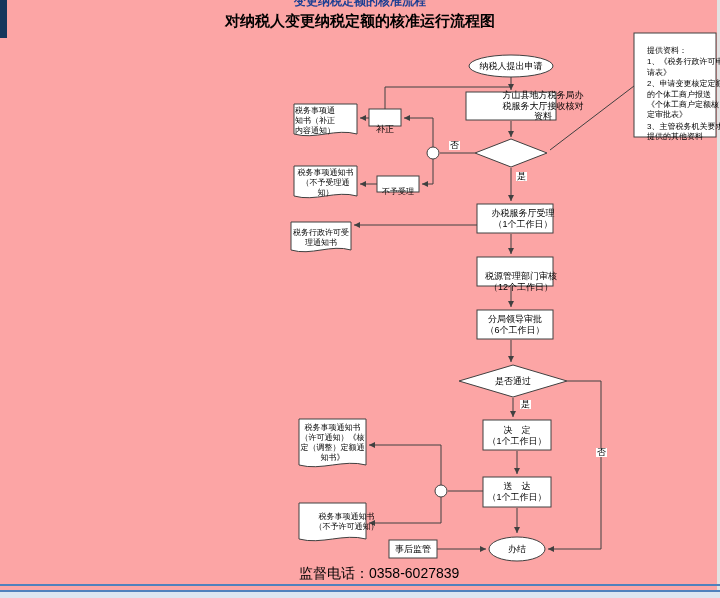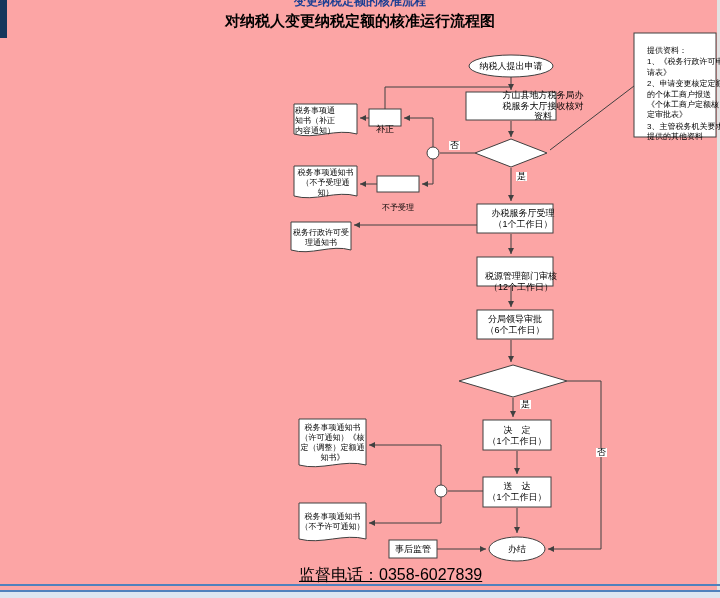--- a/index.html
+++ b/index.html
@@ -9,21 +9,21 @@
        text-align:center;font-size:9px;line-height:1.2;pointer-events:none;}
   .doc-txt{font-size:8px;line-height:1.25;}
   .lbl{position:absolute;font-size:9px;background:#fff;padding:0 1px;line-height:1;}
   #clipped-header{position:absolute;top:-7px;left:0;width:720px;text-align:center;
       font-weight:bold;font-size:12px;color:#1c3f94;}
   #main-title{position:absolute;top:12px;left:0;width:720px;text-align:center;
       font-weight:bold;font-size:15px;color:#000;}
   #note-box{position:absolute;left:635px;top:34px;width:79px;height:101px;
       font-size:8px;line-height:1.3;text-align:left;padding:12px;overflow:hidden;}
   #note-box .note-line{margin-bottom:1px;}
-  #phone{position:absolute;left:299px;top:565px;font-size:16px;text-decoration:underline;}
+  #phone{position:absolute;left:299px;top:565px;font-size:14px;}
   #corner-block{position:absolute;left:0;top:0;width:7px;height:38px;background:#16365c;}
   .bbar{position:absolute;left:0;width:720px;background:#4f81bd;}
   #bbar1{top:584px;height:2px;}
   #bbar2{top:590px;height:2px;}
   #bstrip{position:absolute;left:0;top:592px;width:720px;height:6px;background:#dce6f1;}
   #right-edge{position:absolute;right:0;top:0;width:3px;height:598px;background:#e3e3e3;}
   svg{position:absolute;left:0;top:0;}
 </style>
 </head>
 <body>
@@ -101,49 +101,50 @@
 
       <circle cx="433" cy="153" r="6"></circle>
       <circle cx="441" cy="491" r="6"></circle>
     </g>
   </svg>
 
   <div class="txt" style="left:469px;top:56px;width:84px;height:20px;">纳税人提出申请</div>
   <div class="txt" style="left:467px;top:93px;width:88px;height:26px;padding-left:32px;">方山县地方税务局办税服务大厅接收核对资料</div>
   <div class="txt" style="left:369px;top:121px;width:32px;height:17px;">补正</div>
   <div class="txt doc-txt" style="left:295px;top:105px;width:40px;height:32px;">税务事项通知书（补正内容通知）</div>
-  <div class="txt doc-txt" style="left:377px;top:176px;width:42px;height:32px;margin-top:16px;">不予受理</div>
+  <div class="txt doc-txt" style="left:377px;top:176px;width:42px;height:32px;">不予受理</div>
   <div class="txt doc-txt" style="left:295px;top:167px;width:61px;height:32px;">税务事项通知书（不予受理通知）</div>
   <div class="txt doc-txt" style="left:292px;top:224px;width:58px;height:28px;">税务行政许可受理通知书</div>
 
   <div class="txt" style="left:477px;top:204px;width:76px;height:29px;padding-left:8px;">
     <span>办税服务厅受理</span>
     <span>（1个工作日）</span>
   </div>
   <div class="txt" style="left:477px;top:267px;width:88px;height:29px;text-align:right;">
     <span>税源管理部门审核</span>
     <span>（12个工作日）</span>
   </div>
   <div class="txt" style="left:477px;top:310px;width:76px;height:29px;border-radius:8px;">
     <span>分局领导审批</span>
     <span>（6个工作日）</span>
   </div>
 
+  <div class="txt" style="left:459px;top:365px;width:108px;height:32px;">是否通过</div>
 
   <div class="txt" style="left:483px;top:420px;width:68px;height:32px;">
     <span>决　定</span>
     <span>（1个工作日）</span>
   </div>
   <div class="txt" style="left:483px;top:477px;width:68px;height:30px;">
     <span>送　达</span>
     <span>（1个工作日）</span>
   </div>
 
   <div class="txt doc-txt" style="left:300px;top:420px;width:65px;height:46px;">税务事项通知书（许可通知）《核定（调整）定额通知书》</div>
-  <div class="txt doc-txt" style="left:300px;top:504px;width:65px;height:36px;">税务事项通知书（不予许可通知）</div>
+  <div class="txt doc-txt" style="left:314px;top:504px;width:65px;height:36px;">税务事项通知书（不予许可通知）</div>
 
   <div class="txt" style="left:389px;top:540px;width:48px;height:18px;">事后监管</div>
   <div class="txt" style="left:489px;top:538px;width:56px;height:22px;">办结</div>
 
   <div class="lbl" style="left:449px;top:141px;">否</div>
   <div class="lbl" style="left:516px;top:172px;">是</div>
   <div class="lbl" style="left:520px;top:400px;">是</div>
   <div class="lbl" style="left:596px;top:448px;">否</div>
 
   <div id="note-box">

